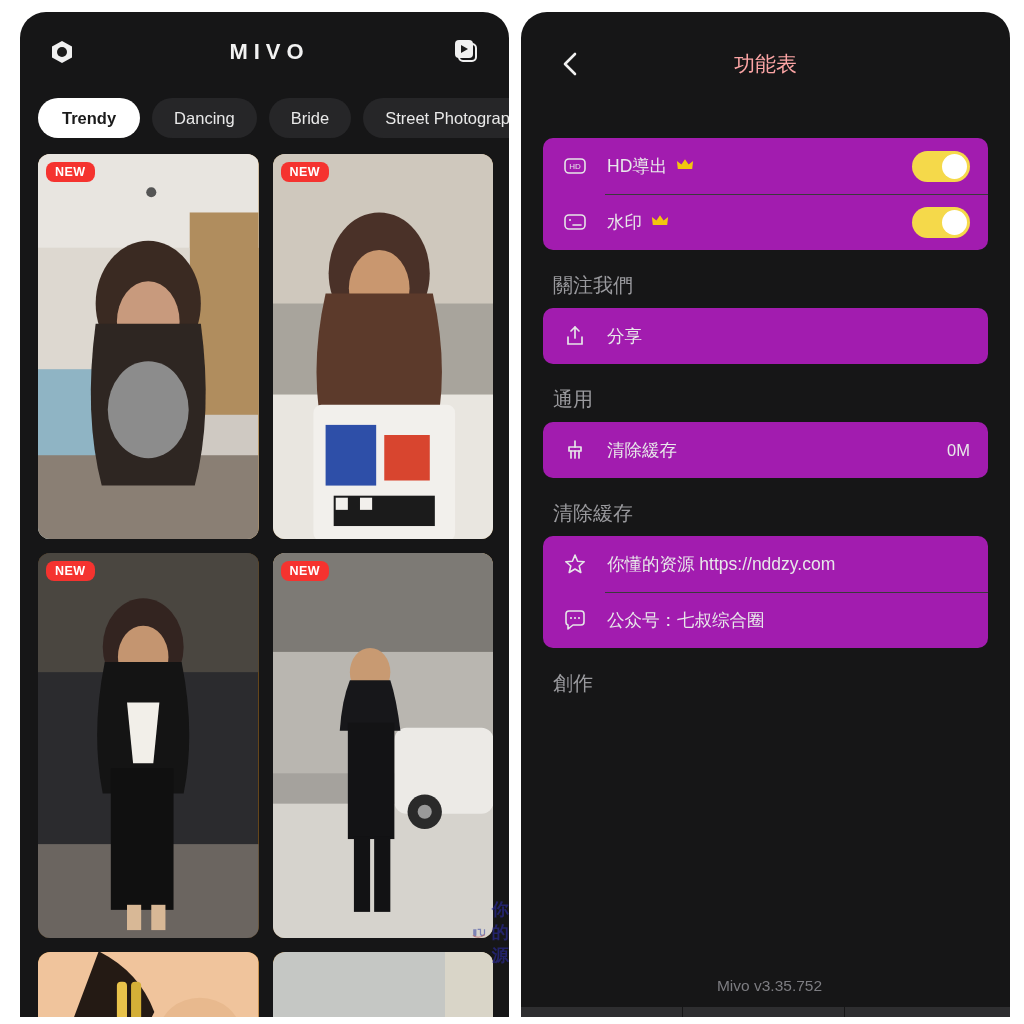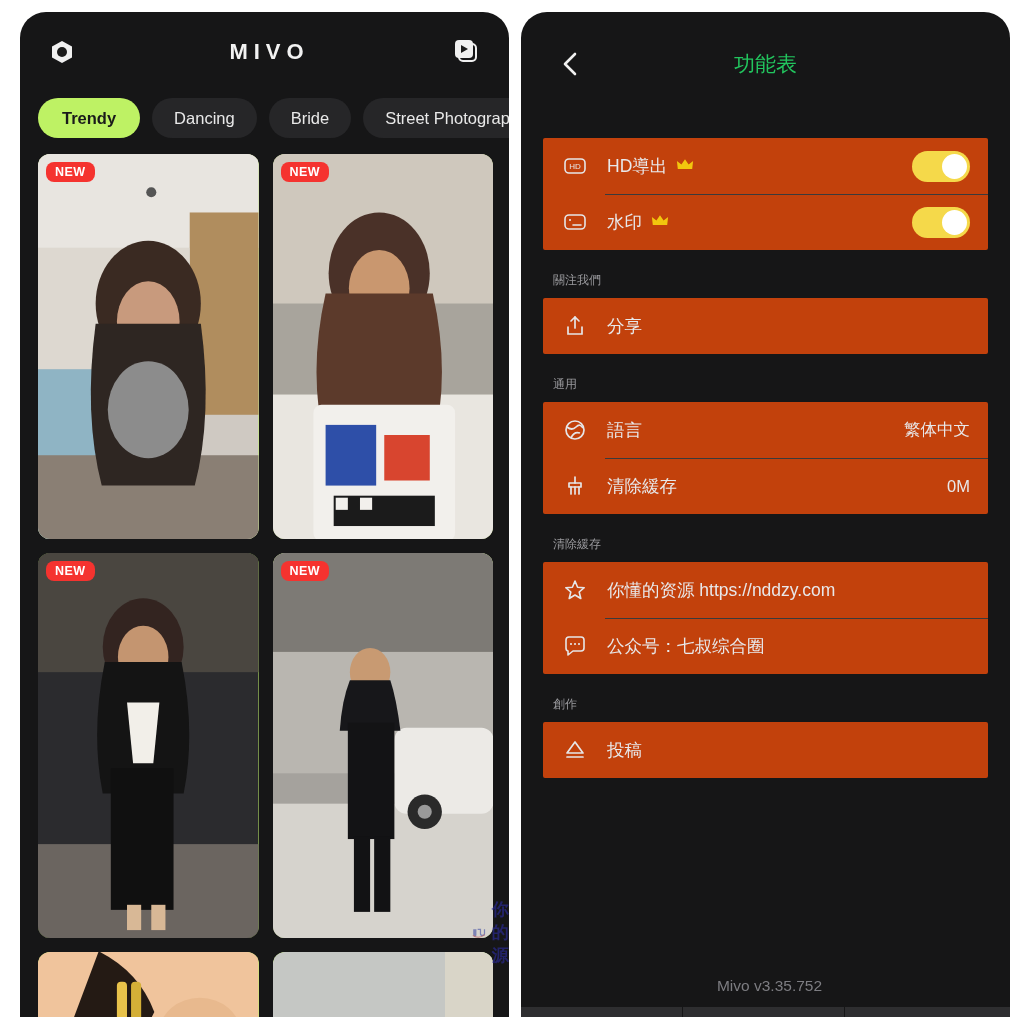--- a/index.html
+++ b/index.html
@@ -65,42 +65,42 @@
     border-radius: 20px;
     background: #262628;
     color: #e9e9e9;
     font-size: 16.5px;
     display: flex;
     align-items: center;
     justify-content: center;
     white-space: nowrap;
   }
   .tab.active {
-    background: #bef264;
+    background: #ffffff;
     color: #1a1a1a;
     font-weight: bold;
     padding: 0 24px;
   }
 
   
   .grid {
     display: grid;
     grid-template-columns: 1fr 1fr;
     gap: 14px;
     padding: 10px 16px 0 18px;
     height: calc(100% - 132px);
     overflow: hidden;
     align-content: start;
   }
   .card {
     position: relative;
     height: 385px;
     border-radius: 12px;
     overflow: hidden;
-    background: #bef264;
+    background: #a16207;
   }
   .card.short { height: 120px; }
   .badge-new {
     position: absolute;
     top: 8px; left: 8px;
     background: #F5332F;
     color: #fff;
     font-size: 12.5px;
     font-weight: bold;
     letter-spacing: .5px;
@@ -132,32 +132,32 @@
     height: 104px;
     display: flex;
     align-items: center;
     justify-content: center;
   }
   .back-btn {
     position: absolute; left: 34px; top: 36px;
     width: 32px; height: 32px;
     display: flex; align-items: center; justify-content: center;
   }
-  .set-title { color: #22c55e; font-size: 21px; }
+  .set-title { color: #fca5a5; font-size: 21px; }
 
   .set-body { padding: 22px 22px 0 22px; }
 
   .group-label {
     color: #9a9a9e;
-    font-size: 12px;
+    font-size: 20px;
     margin: 22px 0 9px 10px;
   }
   .card-group {
-    background: #c2410c;
-    border-radius: 2px;
+    background: #a21caf;
+    border-radius: 10px;
     overflow: hidden;
   }
   .row {
     display: flex;
     align-items: center;
     height: 56px;
     padding: 0 18px 0 20px;
     position: relative;
   }
   .row + .row::before {
@@ -429,31 +429,20 @@
           </span>
           <span class="row-label">分享</span>
         </div>
       </div>
 
       <div class="group-label">通用</div>
       <div class="card-group">
         <div class="row">
           <span class="row-icon">
             <svg width="24" height="24" viewBox="0 0 24 24" class="tall-icon">
-              <circle cx="12" cy="12" r="9" stroke="#e6e6e8"></circle>
-              <path d="M4 9 q5 4 9 0 q4 -4 7 1" stroke="#e6e6e8"></path>
-              <path d="M8 20 q3 -7 9 -5" stroke="#e6e6e8"></path>
-            </svg>
-          </span>
-          <span class="row-label">語言</span>
-          <span class="row-value">繁体中文</span>
-        </div>
-        <div class="row">
-          <span class="row-icon">
-            <svg width="24" height="24" viewBox="0 0 24 24" class="tall-icon">
               <path d="M12 3 L12 9" stroke="#e6e6e8" stroke-linecap="round"></path>
               <path d="M6 9 L18 9 L18 13 L6 13 Z" stroke="#e6e6e8" stroke-linejoin="round"></path>
               <path d="M8 13 L8 20 M12 13 L12 20 M16 13 L16 20" stroke="#e6e6e8" stroke-linecap="round"></path>
             </svg>
           </span>
           <span class="row-label">清除緩存</span>
           <span class="row-value">0M</span>
         </div>
       </div>
 
@@ -475,29 +464,20 @@
               <circle cx="12" cy="10" r="1.1" fill="#e6e6e8"></circle>
               <circle cx="16" cy="10" r="1.1" fill="#e6e6e8"></circle>
             </svg>
           </span>
           <span class="row-label">公众号：七叔综合圈</span>
         </div>
       </div>
 
       <div class="group-label">創作</div>
       <div class="card-group">
-        <div class="row">
-          <span class="row-icon">
-            <svg width="24" height="24" viewBox="0 0 24 24" class="tall-icon">
-              <path d="M4 15 L12 4 L20 15 Z" stroke="#e6e6e8" stroke-linejoin="round"></path>
-              <line x1="4" y1="19" x2="20" y2="19" stroke="#e6e6e8" stroke-linecap="round"></line>
-            </svg>
-          </span>
-          <span class="row-label">投稿</span>
-        </div>
       </div>
 
     </div>
 
     <div class="version">Mivo v3.35.752</div>
     <div class="navbar"></div>
 
   </div>
 
 </div>

